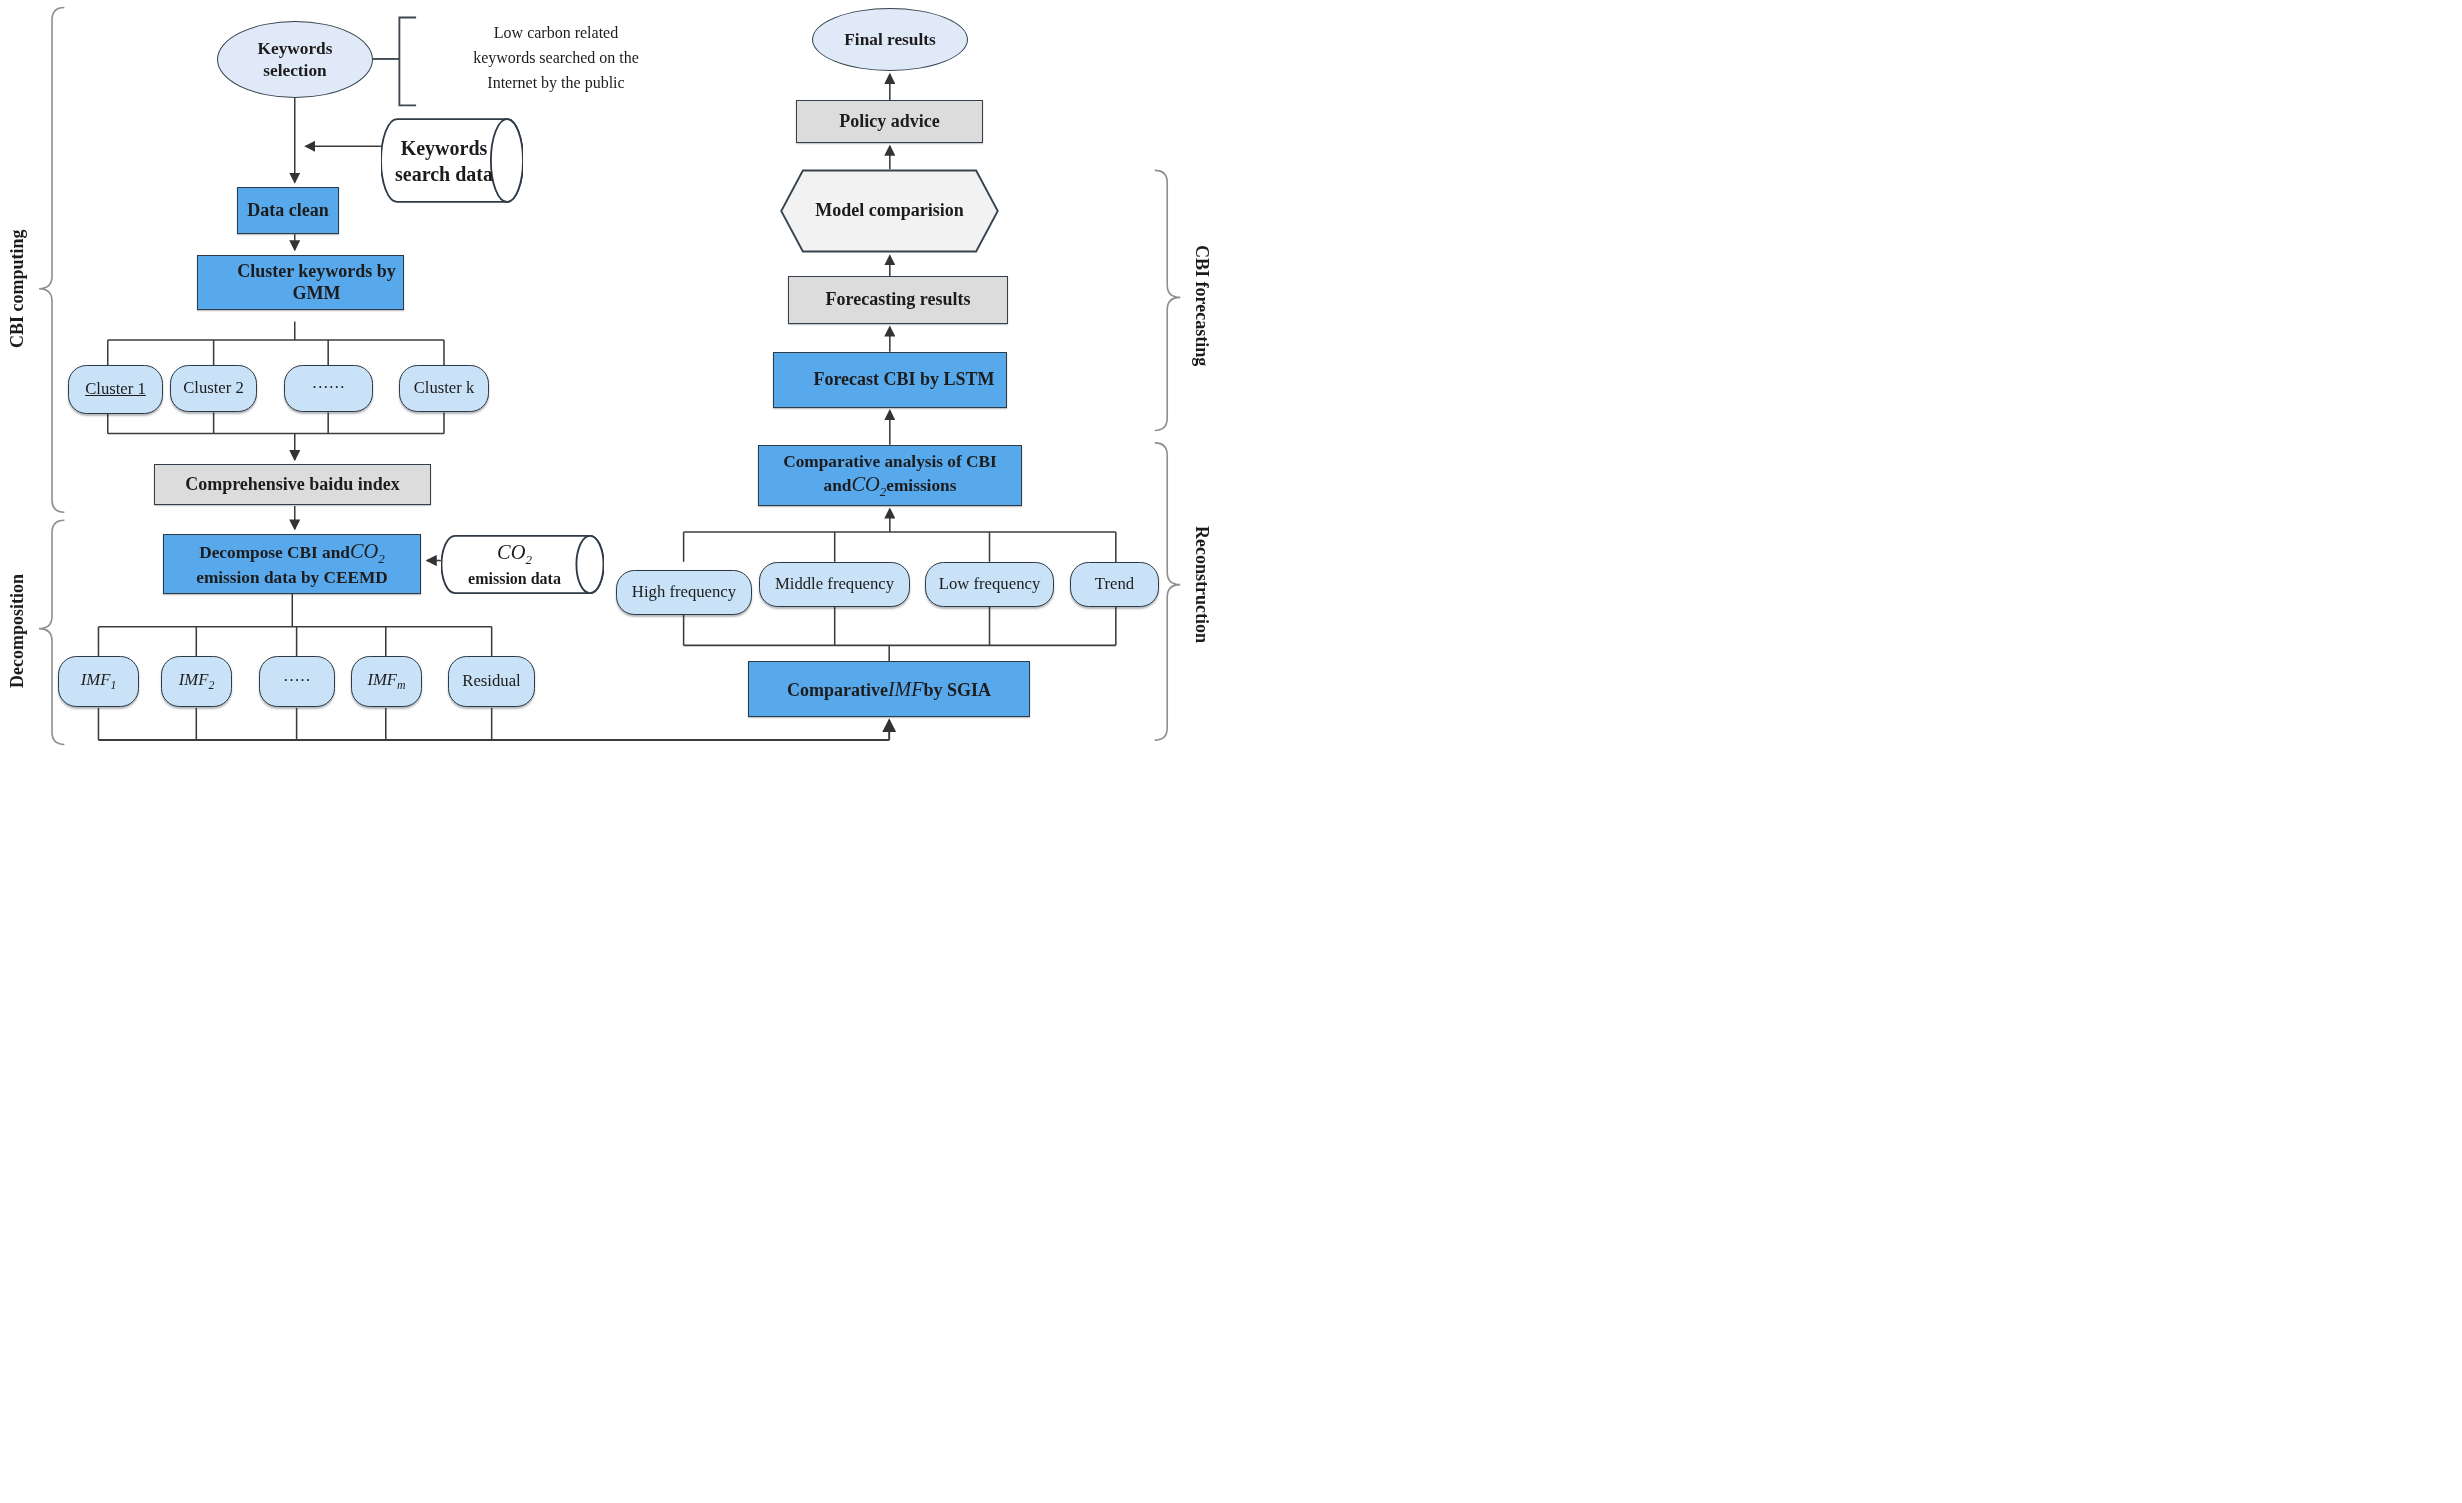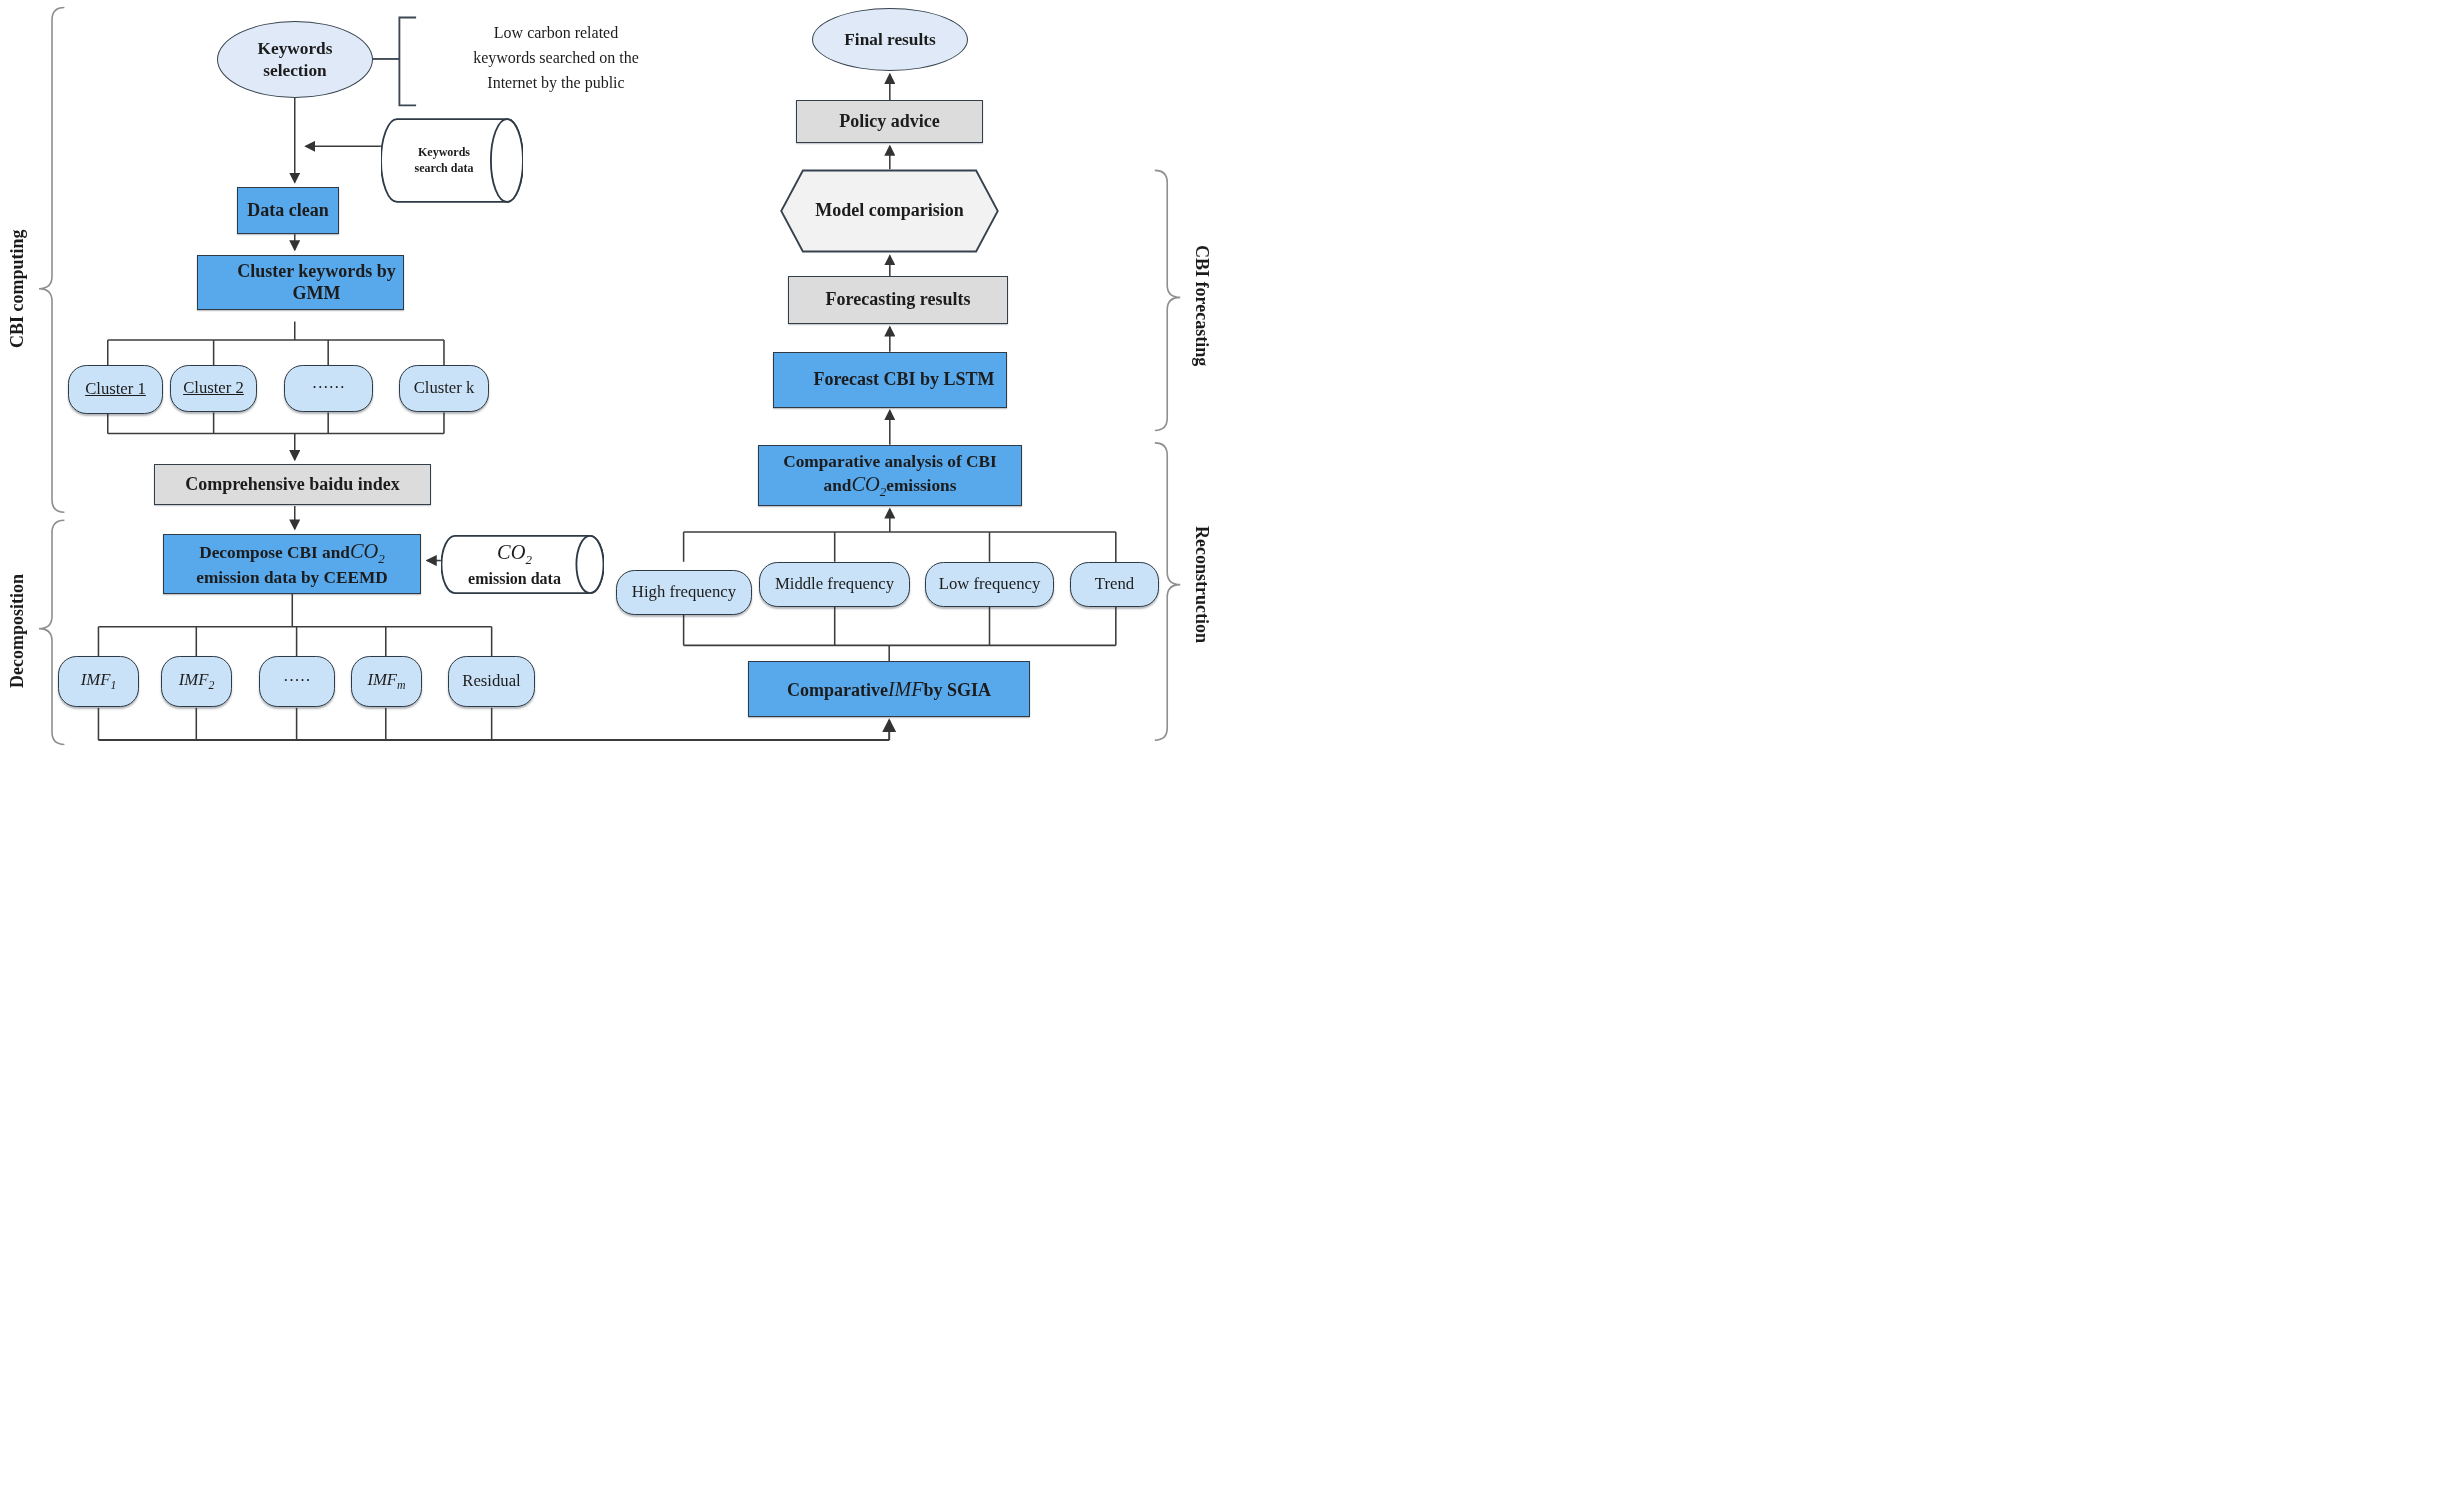--- a/index.html
+++ b/index.html
@@ -127,35 +127,35 @@
     <div>Internet by the public</div>
   </div>
 
   <div class="node oval" style="left:217px;top:21px;width:156px;height:77px;padding:0 17.3px;">Keywords selection</div>
 
   <div class="node cyl" style="left:381px;top:117px;width:142px;height:87px;">
     <svg width="142" height="87" viewBox="0 0 230 140">
       <path d="M26,3 A26,67 0 0 0 26,137 L204,137 A26,67 0 0 0 204,3 Z" fill="#ffffff" stroke="#2e3a46" stroke-width="3"></path>
       <ellipse cx="204" cy="70" rx="26" ry="67" fill="#ffffff" stroke="#2e3a46" stroke-width="3"></ellipse>
     </svg>
-    <div class="cyl-label" style="font-weight:bold;font-size:12px;">
+    <div class="cyl-label" style="font-weight:bold;font-size:20px;">
       <div>Keywords</div>
       <div>search data</div>
     </div>
   </div>
 
   <div class="node proc" style="left:237px;top:187px;width:102px;height:47px;">Data clean</div>
 
   <div class="node proc" style="left:197px;top:255px;width:207px;height:55px;padding-left:32px;">
     <div>Cluster keywords by</div>
     <div>GMM</div>
   </div>
 
   <div class="node round" style="left:68px;top:365px;width:95px;height:49px;text-decoration:underline;">Cluster 1</div>
-  <div class="node round" style="left:170px;top:365px;width:87px;height:47px;text-decoration:underline;">Cluster 2</div>
+  <div class="node round" style="left:170px;top:365px;width:87px;height:47px;">Cluster 2</div>
   <div class="node round" style="left:284px;top:365px;width:89px;height:47px;">······</div>
   <div class="node round" style="left:399px;top:365px;width:90px;height:47px;">Cluster k</div>
 
   <div class="node grayproc" style="left:154px;top:464px;width:277px;height:41px;">Comprehensive baidu index</div>
 
   <div class="node proc" style="left:163px;top:534px;width:258px;height:60px;font-size:17.3px;">
     <div class="mline">
       <span>Decompose CBI and </span>
       <span class="co2"><span>CO</span><sub>2</sub></span>
     </div>

